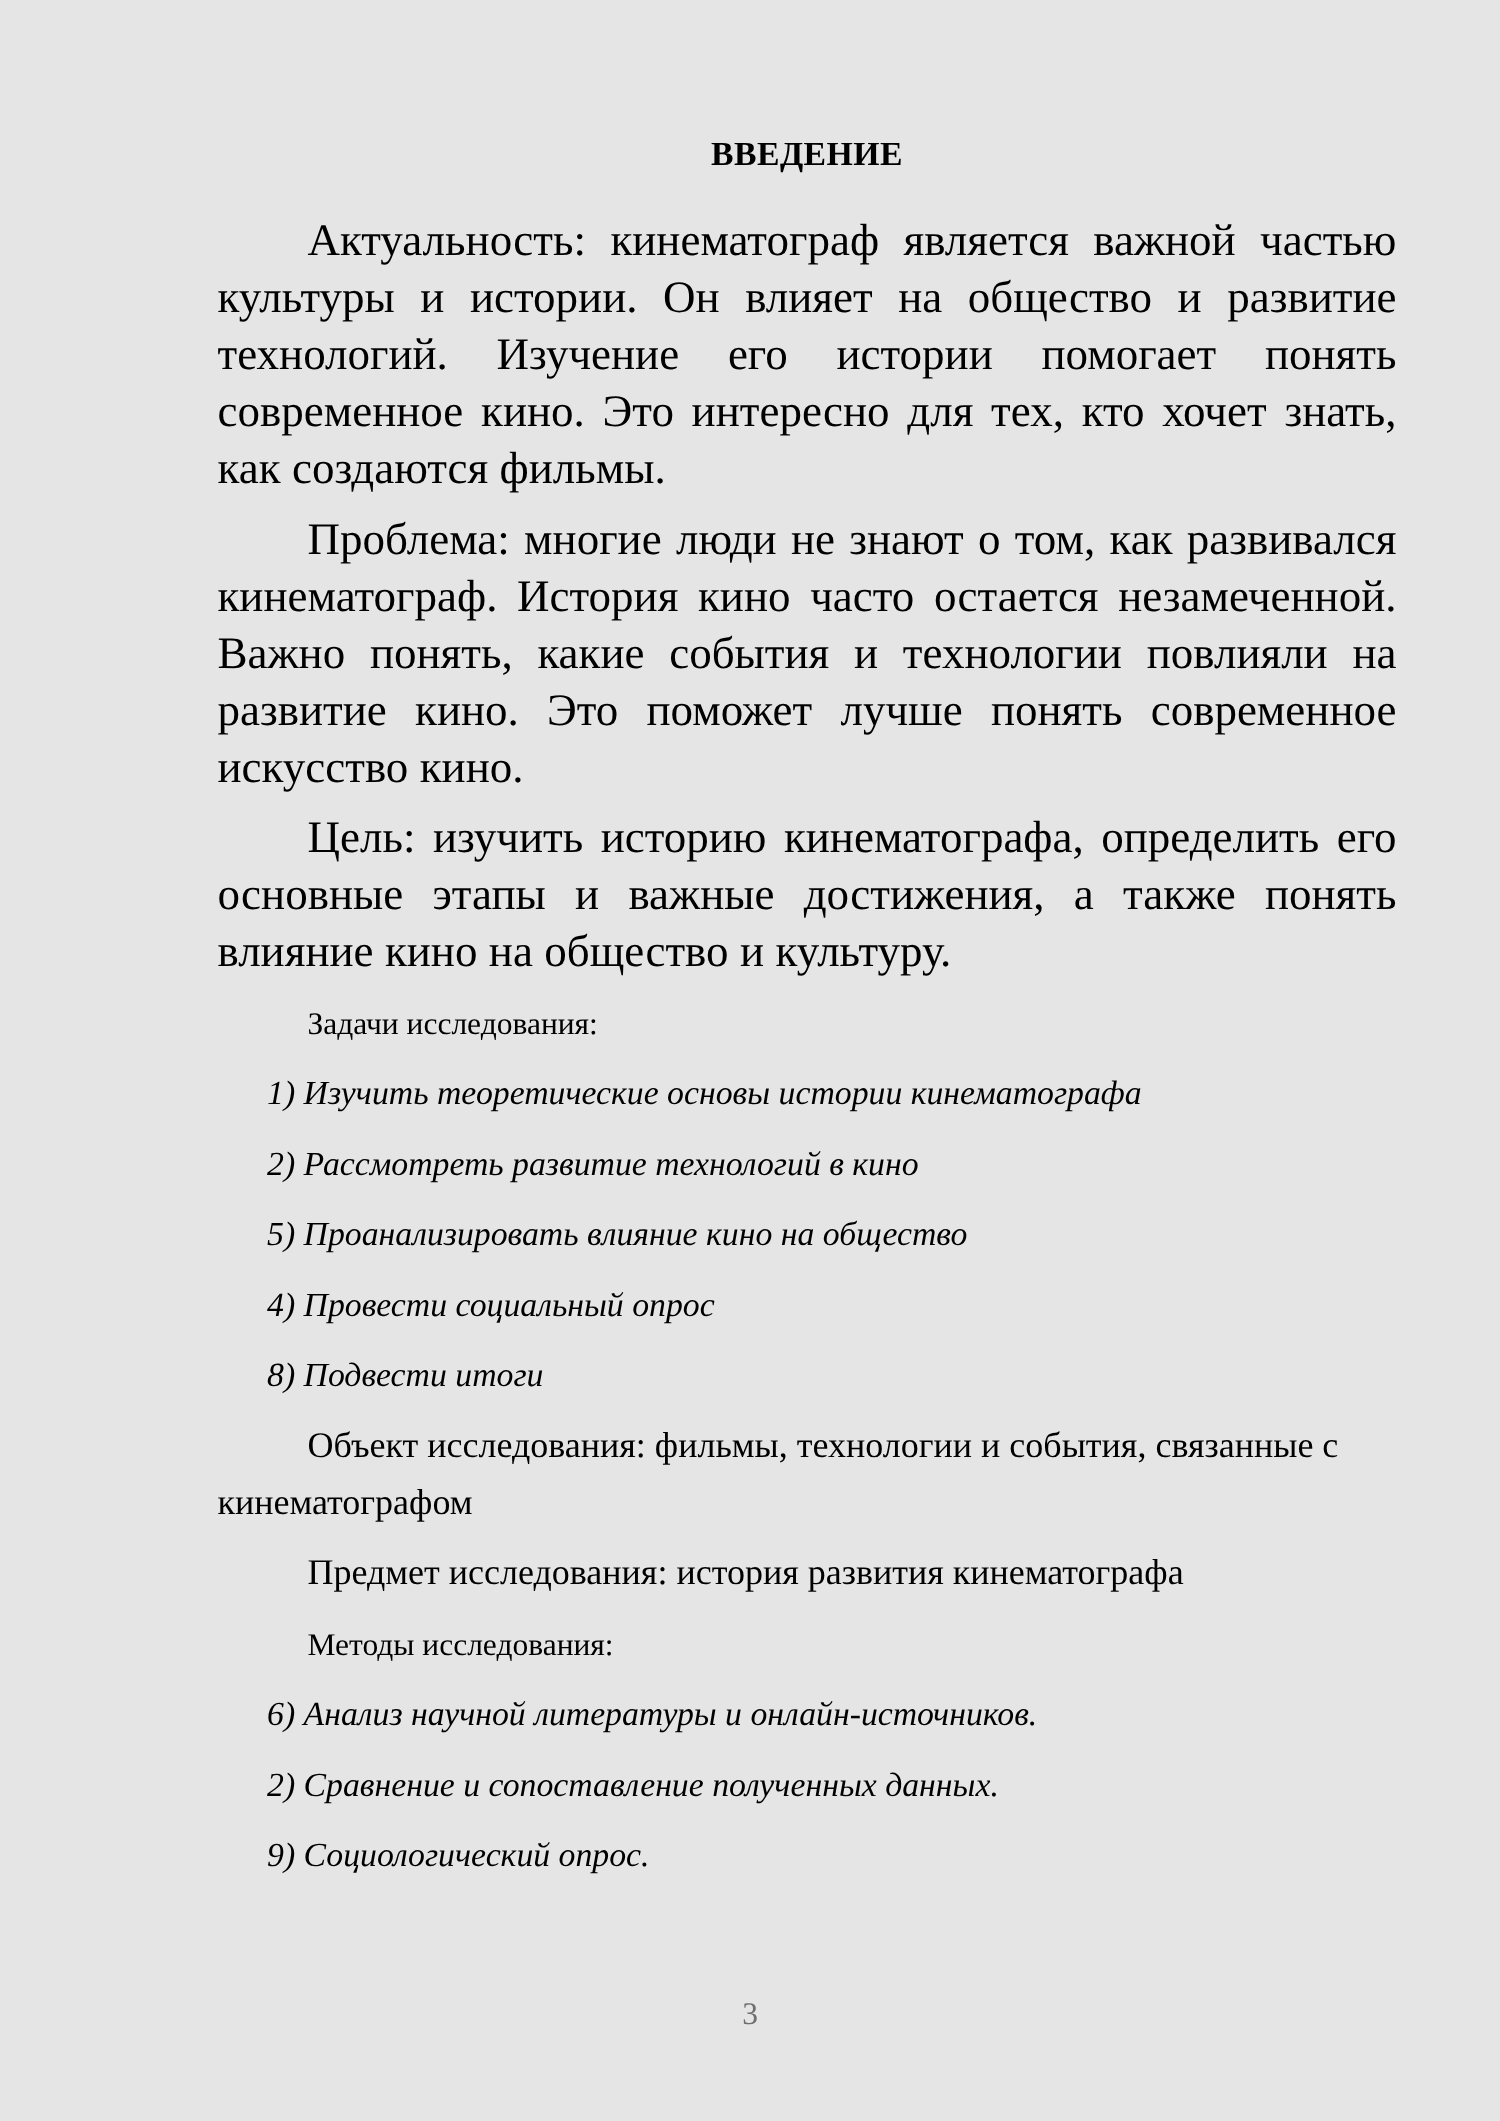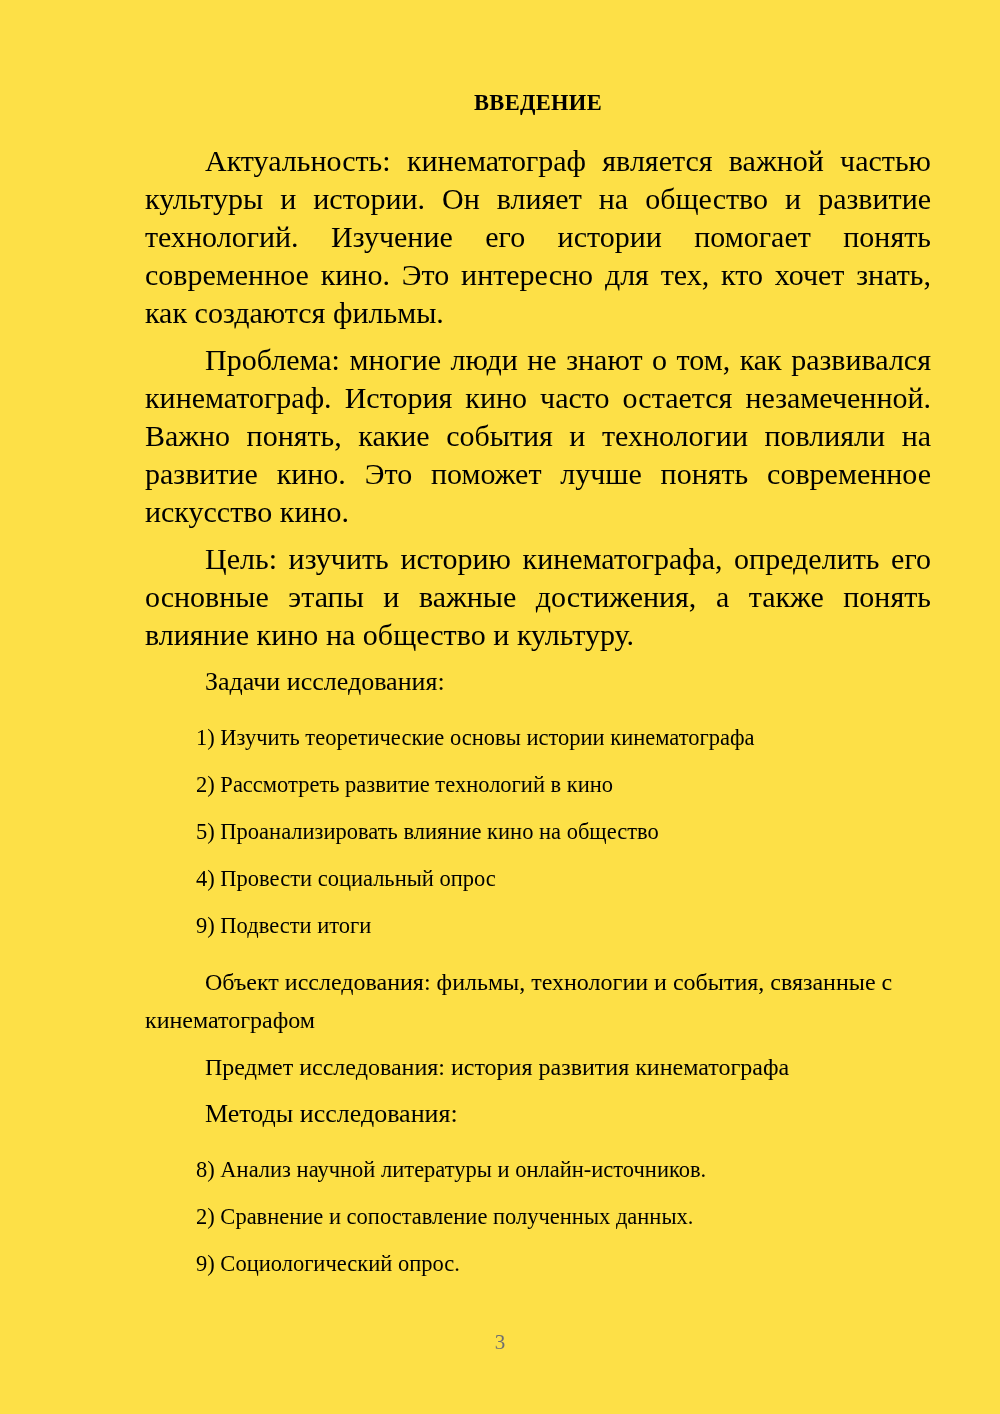--- a/index.html
+++ b/index.html
@@ -10,21 +10,21 @@
   }
   body {
     font-family: "Liberation Serif", "DejaVu Serif", serif;
     color: #000000;
   }
   .page {
     position: relative;
     width: 1000px;
     height: 1414px;
     margin: 0 auto;
-    background: #fde047;
+    background: #e5e5e5;
     overflow: hidden;
     box-sizing: border-box;
   }
   .content {
     position: absolute;
     left: 145px;
     top: 88px;
     width: 786px;
   }
   .doc-title {
@@ -39,32 +39,33 @@
     font-size: 30px;
     line-height: 38px;
     text-align: justify;
     text-justify: inter-word;
     text-indent: 60px;
     margin: 0 0 9px 0;
     hyphens: none;
     word-spacing: 0.1px;
   }
   .list-block {
-    margin: 18px;
+    margin: 0;
     padding: 0;
+    font-style: italic;
   }
   .list-item {
     font-size: 22.5px;
     line-height: 38px;
     text-align: left;
     margin: 0 0 9px 0;
     padding-left: 33px;
   }
   .section-lead {
-    font-size: 26px;
+    font-size: 21px;
     line-height: 38px;
     text-align: left;
     text-indent: 60px;
     margin: 0 0 9px 0;
   }
   .plain-para {
     font-size: 24px;
     line-height: 38px;
     text-align: left;
     text-indent: 60px;
@@ -96,32 +97,32 @@
 
     <p class="para">Цель: изучить историю кинематографа, определить его основные этапы и важные достижения, а также понять влияние кино на общество и культуру.</p>
 
     <p class="section-lead">Задачи исследования:</p>
 
     <div class="list-block">
       <p class="list-item">1) Изучить теоретические основы истории кинематографа</p>
       <p class="list-item">2) Рассмотреть развитие технологий в кино</p>
       <p class="list-item">5) Проанализировать влияние кино на общество</p>
       <p class="list-item">4) Провести социальный опрос</p>
-      <p class="list-item">9) Подвести итоги</p>
+      <p class="list-item">8) Подвести итоги</p>
     </div>
 
     <p class="plain-para">Объект исследования: фильмы, технологии и события, связанные с кинематографом</p>
 
     <p class="plain-para">Предмет исследования: история развития кинематографа</p>
 
 
     <p class="section-lead">Методы исследования:</p>
 
     <div class="list-block">
-      <p class="list-item">8) Анализ научной литературы и онлайн-источников.</p>
+      <p class="list-item">6) Анализ научной литературы и онлайн-источников.</p>
       <p class="list-item">2) Сравнение и сопоставление полученных данных.</p>
       <p class="list-item">9) Социологический опрос.</p>
     </div>
 
   </div>
 
   <div class="page-number">3</div>
 
 </div>
 

